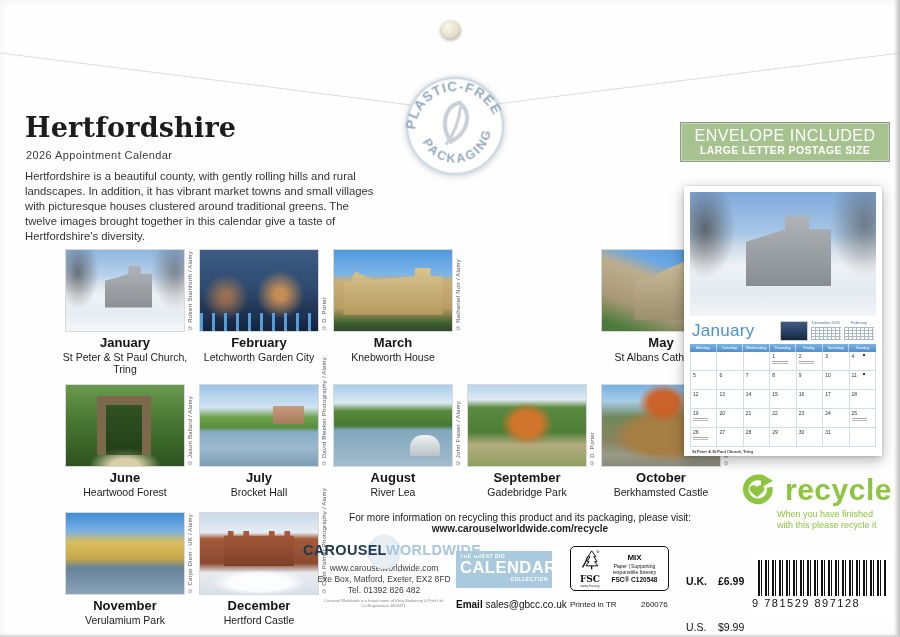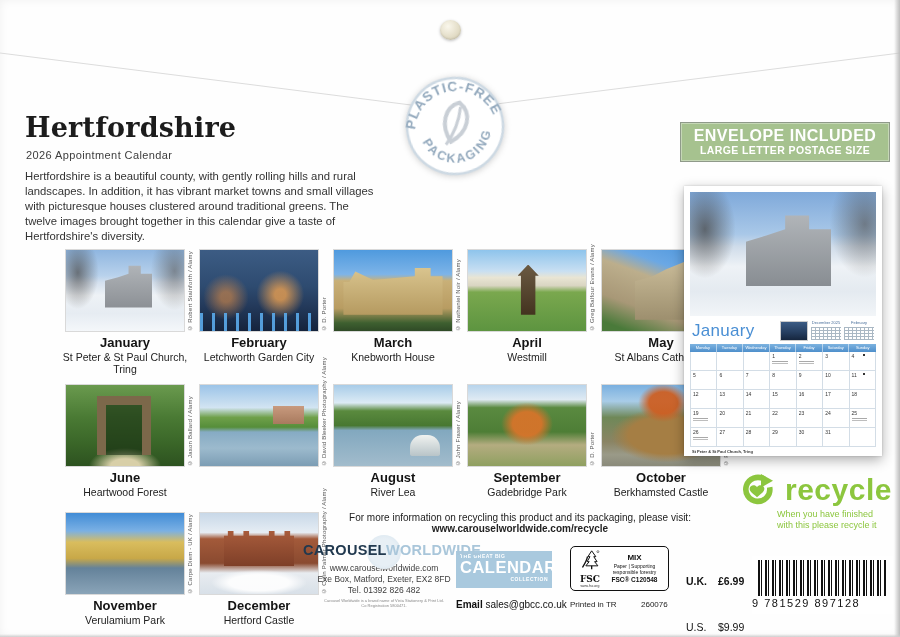--- a/index.html
+++ b/index.html
@@ -14,21 +14,21 @@
   .clasp{position:absolute;left:440px;top:20px;width:21px;height:20px;border-radius:50%;
          background:radial-gradient(circle at 38% 32%,#faf7ec,#e2dcc6 60%,#cfc8ad);
          box-shadow:0 1px 3px rgba(0,0,0,.25), inset 0 -1px 2px rgba(0,0,0,.12);}
   
   .pf-badge{position:absolute;left:405px;top:76px;width:100px;height:100px;transform:rotate(-10deg);}
   .pf-badge .disc{filter:drop-shadow(0 1px 3px rgba(0,0,0,.18));}
   
   .banner{position:absolute;left:680px;top:122px;width:208px;height:38px;background:#a6c28f;
           border:1px solid #8f9a8a;box-shadow:inset 0 0 0 1px rgba(255,255,255,.35);
           display:flex;flex-direction:column;align-items:center;justify-content:center;color:#fff;}
-  .banner .l1{font-size:16px;font-weight:bold;letter-spacing:.5px;line-height:1.05;}
+  .banner .l1{font-size:16px;font-weight:normal;letter-spacing:.5px;line-height:1.05;}
   .banner .l2{font-size:10.5px;font-weight:bold;letter-spacing:.4px;}
   
   .title{position:absolute;left:25px;top:112px;margin:0;font-family:"DejaVu Serif",serif;
          font-weight:bold;font-size:27px;color:#1c1c1c;letter-spacing:.2px;}
   .subtitle{position:absolute;left:26px;top:149px;font-size:11px;font-weight:400;color:#3d3d3d;letter-spacing:.4px;}
   .descr{position:absolute;left:25px;top:169px;width:356px;margin:0;font-size:11.3px;line-height:1.33;color:#333;}
   
   .card{position:absolute;width:120px;}
   .thumb{position:relative;width:120px;height:83px;border:1px solid #d9d9d9;box-sizing:border-box;overflow:visible;}
   .thumb .scene{position:absolute;inset:0;overflow:hidden;}
@@ -224,30 +224,20 @@
   <figure class="card" style="left:293px;top:233px">
     <div class="thumb ph2">
         <div class="scene"></div>
       <span class="credit">© Nathaniel Noir / Alamy</span>
       </div>
     <figcaption class="cap">
         <div class="mn">March</div>
       <div class="ml">Knebworth House</div>
       </figcaption>
   </figure>
-  <figure class="card" style="left:427px;top:233px">
-    <div class="thumb ph3">
-        <div class="scene"></div>
-      <span class="credit">© Greg Balfour Evans / Alamy</span>
-      </div>
-    <figcaption class="cap">
-        <div class="mn">April</div>
-      <div class="ml">Westmill</div>
-      </figcaption>
-  </figure>
   <figure class="card" style="left:561px;top:233px">
     <div class="thumb ph4">
         <div class="scene"></div>
       <span class="credit">© BRIAN ANTHONY / Alamy</span>
       </div>
     <figcaption class="cap">
         <div class="mn">May</div>
       <div class="ml">St Albans Cathedral</div>
       </figcaption>
   </figure>
@@ -259,20 +249,24 @@
     <figcaption class="cap">
         <div class="mn">June</div>
       <div class="ml">Heartwood Forest</div>
       </figcaption>
   </figure>
   <figure class="card" style="left:159px;top:368px">
     <div class="thumb ph6">
         <div class="scene"></div>
       <span class="credit">© David Bleeker Photography / Alamy</span>
       </div>
+    <figcaption class="cap">
+        <div class="mn">July</div>
+      <div class="ml">Brocket Hall</div>
+      </figcaption>
   </figure>
   <figure class="card" style="left:293px;top:368px">
     <div class="thumb ph7">
         <div class="scene"></div>
       <span class="credit">© John Fraser / Alamy</span>
       </div>
     <figcaption class="cap">
         <div class="mn">August</div>
       <div class="ml">River Lea</div>
       </figcaption>

